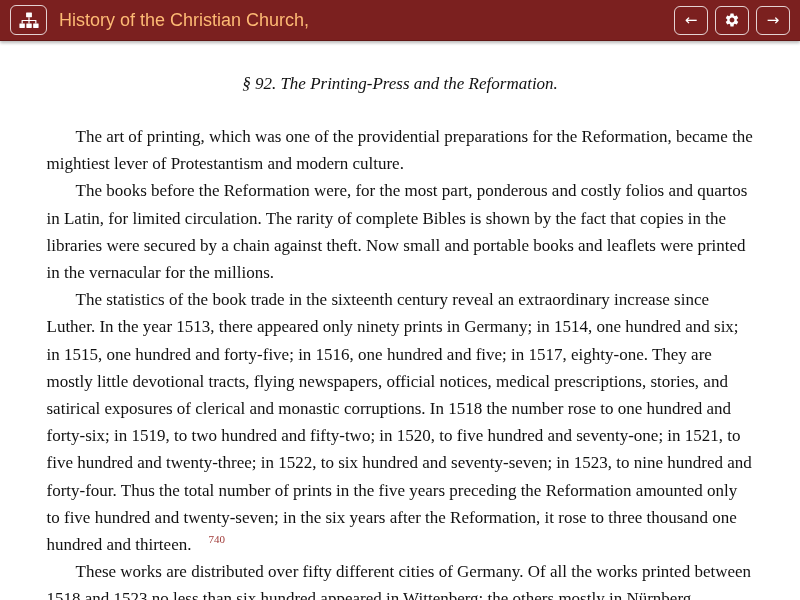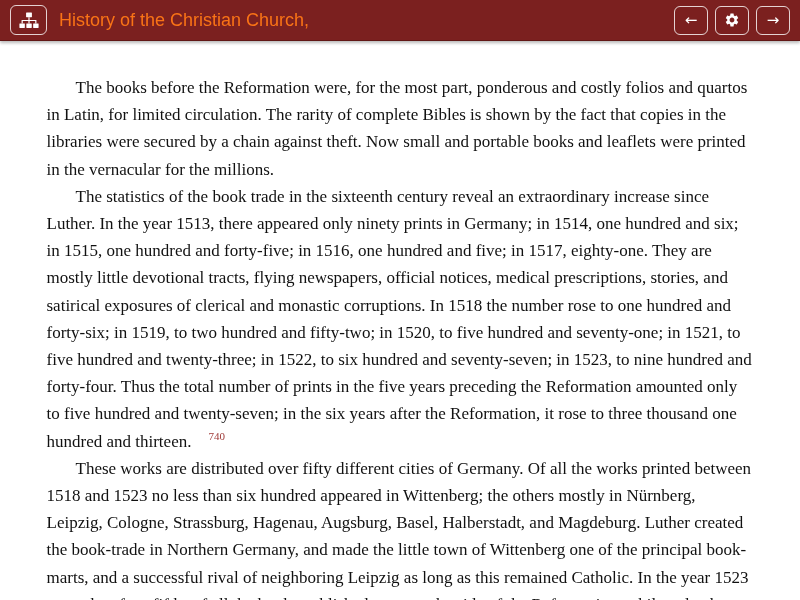--- a/index.html
+++ b/index.html
@@ -29,21 +29,21 @@
     width: 34px; height: 29px;
     display: flex; align-items: center; justify-content: center;
     padding: 0;
     cursor: pointer;
     font-family: "DejaVu Sans", sans-serif;
     font-size: 15px;
     line-height: 1;
   }
   .icon-btn.toc { width: 37px; height: 30px; }
   .header-title {
-    color: #f97316;
+    color: #fdba74;
     font-family: "Liberation Sans", sans-serif;
     font-size: 18px;
     margin-left: 12px;
     flex: 1;
     white-space: nowrap;
     overflow: hidden;
   }
   .nav-group { display: flex; gap: 7px; }
 
   
@@ -106,20 +106,22 @@
         </svg>
       </span>
     </button>
     <button class="icon-btn">
       <span>→</span>
     </button>
   </div>
 </header>
 
 <main class="page">
+  <h2 class="section-heading">§ 92. The Printing-Press and the Reformation.</h2>
 
+  <p class="para"><span>The art of printing, which was one of the providential preparations for the Reformation, became the mightiest lever of Protestantism and modern culture.</span></p>
 
   <p class="para"><span>The books before the Reformation were, for the most part, ponderous and costly folios and quartos in Latin, for limited circulation. The rarity of complete Bibles is shown by the fact that copies in the libraries were secured by a chain against theft. Now small and portable books and leaflets were printed in the vernacular for the millions.</span></p>
 
   <p class="para"><span>The statistics of the book trade in the sixteenth century reveal an extraordinary increase since Luther. In the year 1513, there appeared only ninety prints in Germany; in 1514, one hundred and six; in 1515, one hundred and forty-five; in 1516, one hundred and five; in 1517, eighty-one. They are mostly little devotional tracts, flying newspapers, official notices, medical prescriptions, stories, and satirical exposures of clerical and monastic corruptions. In 1518 the number rose to one hundred and forty-six; in 1519, to two hundred and fifty-two; in 1520, to five hundred and seventy-one; in 1521, to five hundred and twenty-three; in 1522, to six hundred and seventy-seven; in 1523, to nine hundred and forty-four. Thus the total number of prints in the five years preceding the Reformation amounted only to five hundred and twenty-seven; in the six years after the Reformation, it rose to three thousand one hundred and thirteen.</span><sup class="footnote-ref">740</sup></p>
 
   <p class="para"><span>These works are distributed over fifty different cities of Germany. Of all the works printed between 1518 and 1523 no less than six hundred appeared in Wittenberg; the others mostly in Nürnberg, Leipzig, Cologne, Strassburg, Hagenau, Augsburg, Basel, Halberstadt, and Magdeburg. Luther created the book-trade in Northern Germany, and made the little town of Wittenberg one of the principal book-marts, and a successful rival of neighboring Leipzig as long as this remained Catholic. In the year 1523 more than four-fifths of all the books published were on the side of the Reformation, while only about twenty books were decidedly Roman Catholic. Erasmus, hitherto the undisputed monarch in the realm</span></p>
 </main>
 
 </body></html>

